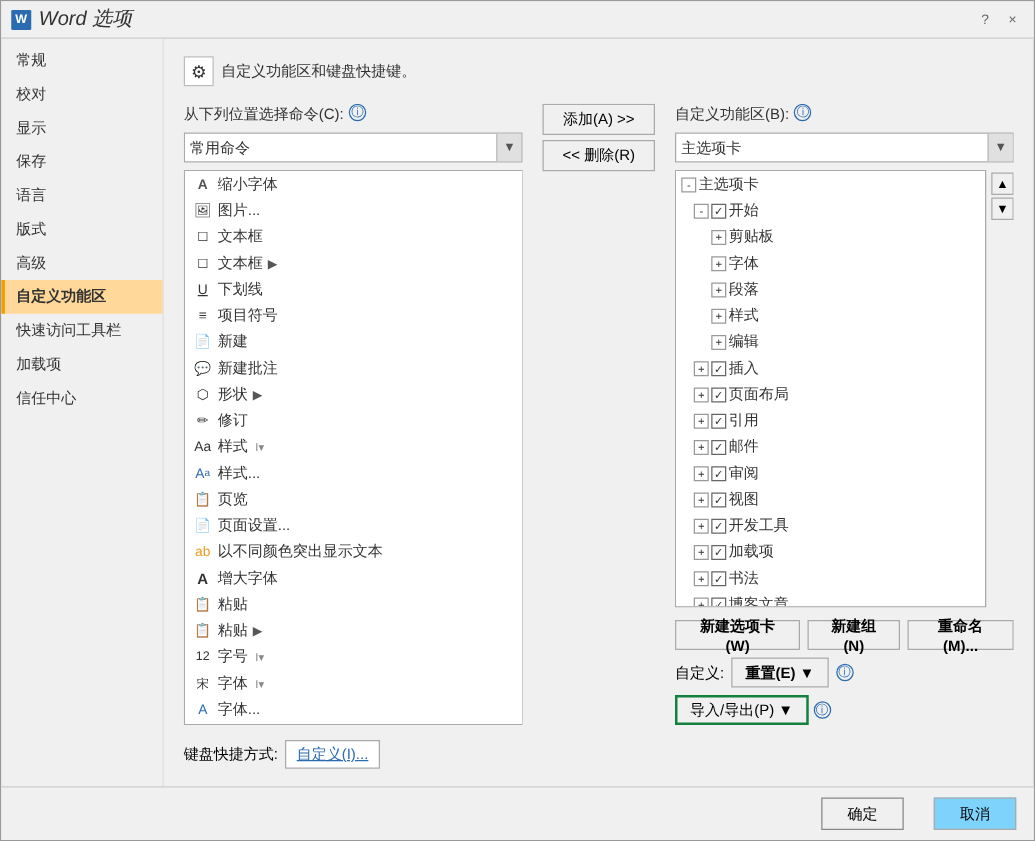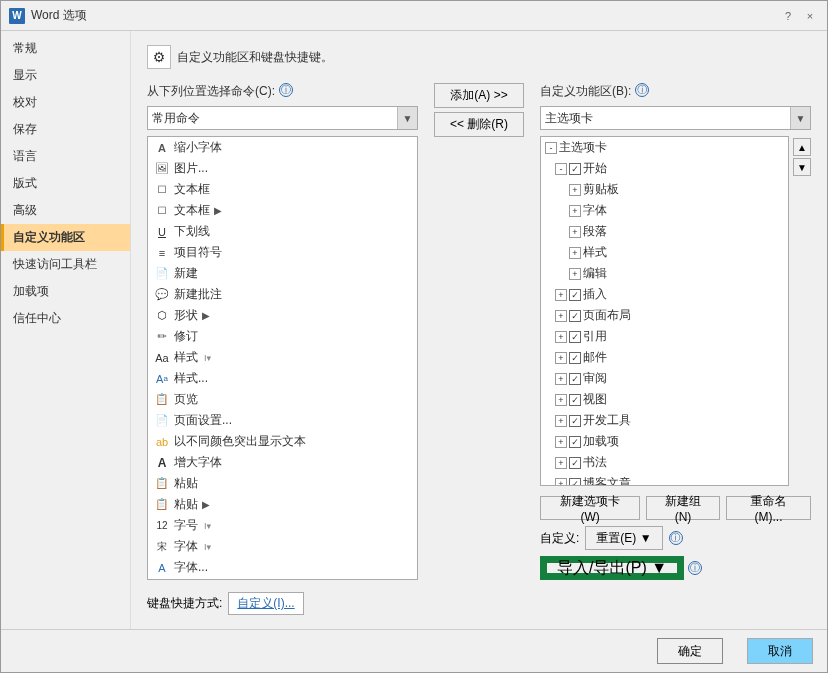--- a/index.html
+++ b/index.html
@@ -43,22 +43,23 @@
       background: #2b6cb0;
       border-radius: 1px;
       display: flex;
       align-items: center;
       justify-content: center;
       color: white;
       font-size: 10px;
       font-weight: bold;
     }
     .title-bar-text {
-      font-size: 12px;
-      color: #333;
+      font-size: 16px;
+      color: #333;
+      font-style: italic;
     }
     .title-bar-controls {
       display: flex;
       gap: 4px;
     }
     .tb-btn {
       width: 18px;
       height: 18px;
       display: flex;
       align-items: center;
@@ -306,38 +307,39 @@
     }
     .bottom-btn {
       border: 1px solid #aaa;
       background: #f0f0f0;
       padding: 3px 10px;
       font-size: 12px;
       cursor: pointer;
       height: 24px;
       display: flex;
       align-items: center;
+      font-weight: bold;
     }
     .custom-row {
       display: flex;
       align-items: center;
       gap: 6px;
       font-size: 12px;
     }
     .export-row {
       display: flex;
       align-items: center;
       gap: 4px;
       font-size: 12px;
     }
     .export-btn {
-      border: 7px solid #15803d;
+      border: 2px solid #15803d;
       background: #f0f0f0;
       padding: 3px 10px;
-      font-size: 16px;
+      font-size: 12px;
       cursor: pointer;
       height: 24px;
       display: flex;
       align-items: center;
     }
     .keyboard-row {
       display: flex;
       align-items: center;
       gap: 6px;
       font-size: 12px;
@@ -394,22 +396,22 @@
     <div class="title-bar-controls">
       <div class="tb-btn">?</div>
       <div class="tb-btn">×</div>
     </div>
   </div>
 
   <div class="dialog-content">
 
     <div class="sidebar">
       <div class="sidebar-item">常规</div>
+      <div class="sidebar-item">校对</div>
       <div class="sidebar-item">显示</div>
-      <div class="sidebar-item">校对</div>
       <div class="sidebar-item">保存</div>
       <div class="sidebar-item">语言</div>
       <div class="sidebar-item">版式</div>
       <div class="sidebar-item">高级</div>
       <div class="sidebar-item active">自定义功能区</div>
       <div class="sidebar-item">快速访问工具栏</div>
       <div class="sidebar-item">加载项</div>
       <div class="sidebar-item">信任中心</div>
     </div>
 

